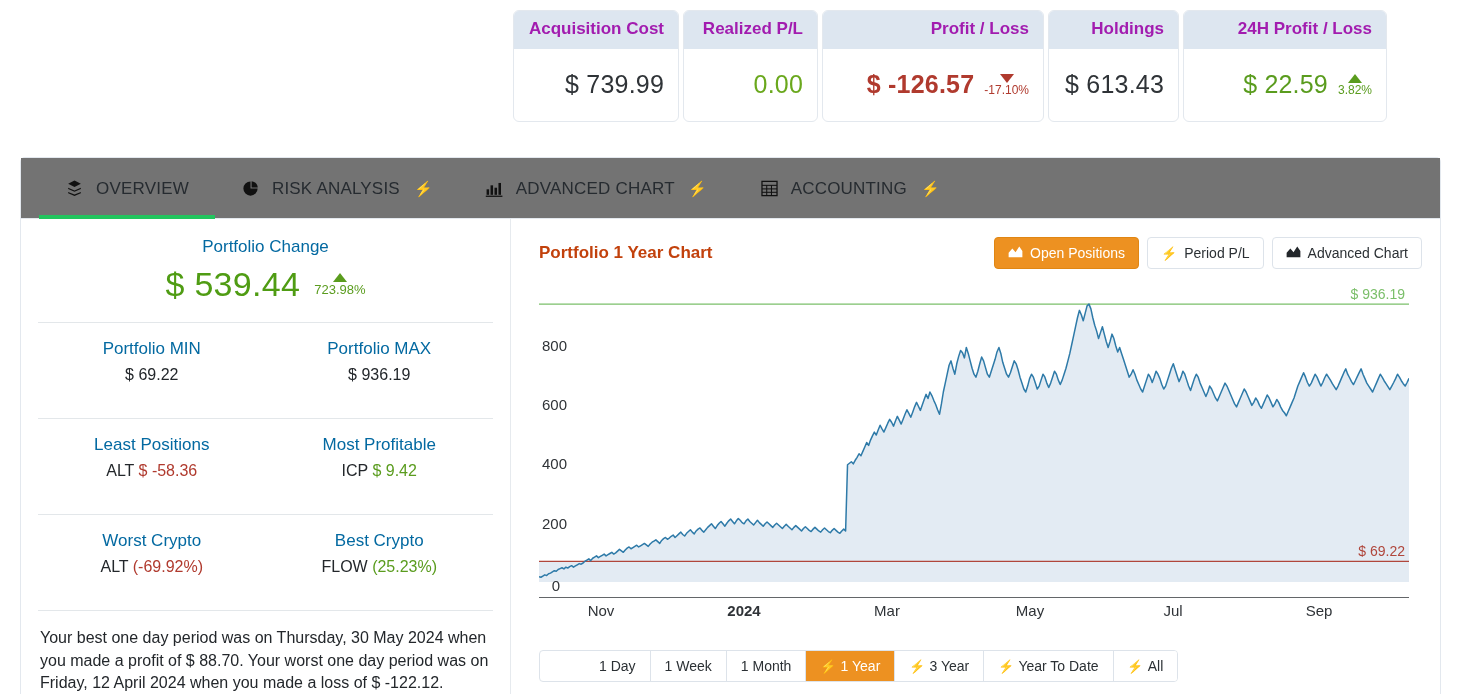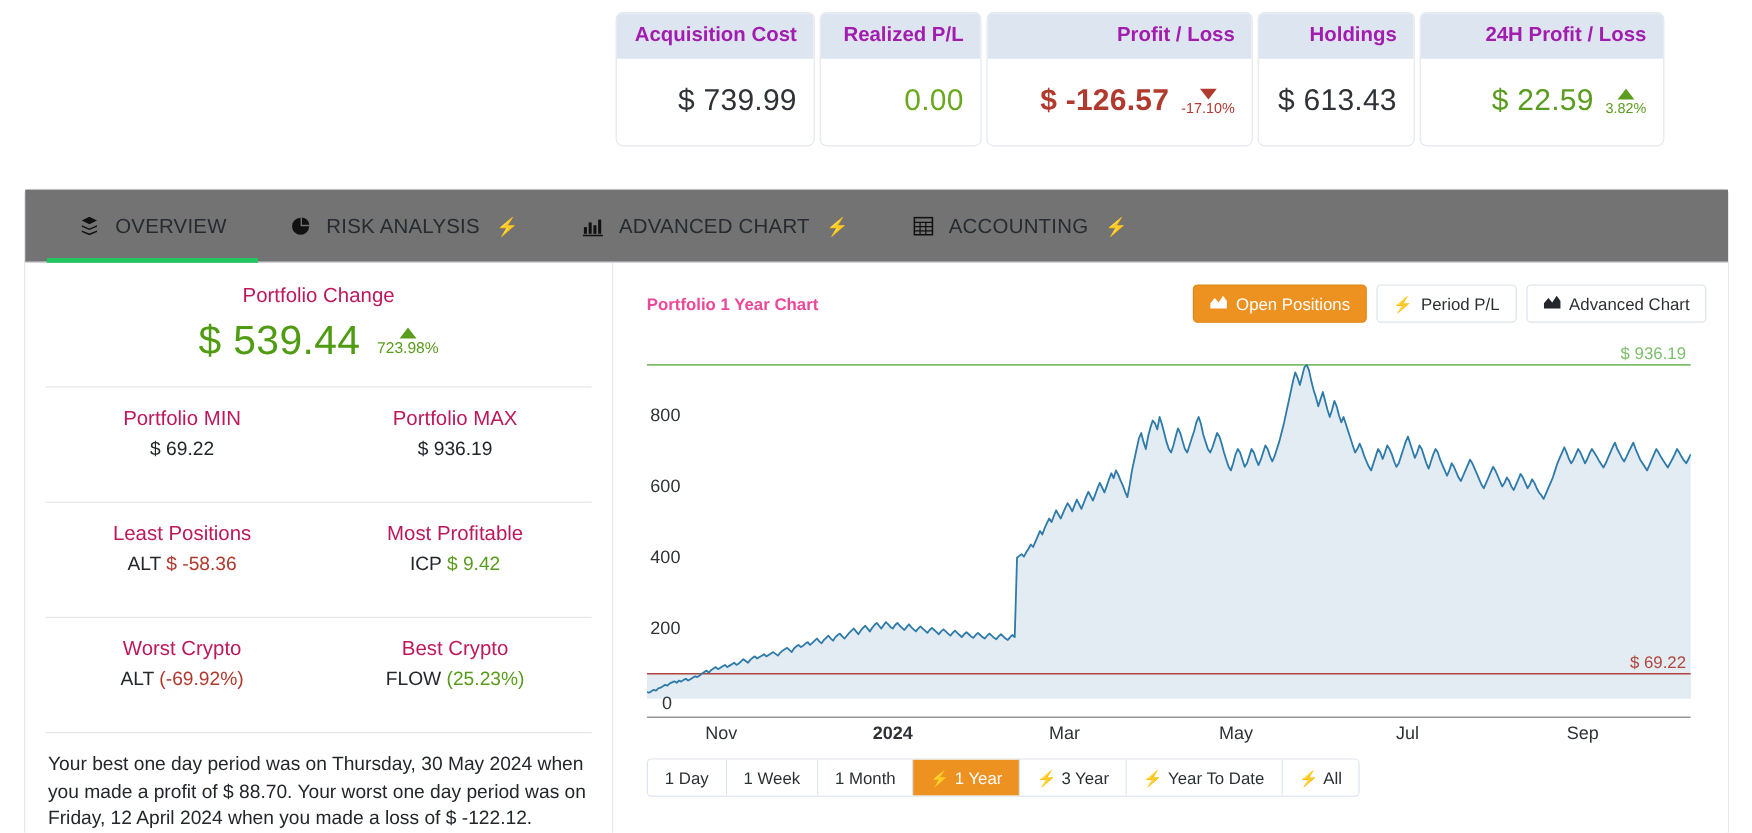--- a/index.html
+++ b/index.html
@@ -131,21 +131,21 @@
     border-right: 1px solid #e6eaee;
     padding: 18px 17px 0 17px;
   }
   #right {
     flex: 1;
     padding: 18px 18px 0 28px;
     position: relative;
   }
 
   
-  .lbl { color: #be185d; font-size: 17px; text-align: center; }
+  .lbl { color: #0369a1; font-size: 17px; text-align: center; }
   .big-change {
     display: flex; align-items: center; justify-content: center;
     gap: 14px; margin-top: 8px;
   }
   .big-change .amt { font-size: 34px; color: #4f9c13; letter-spacing: .3px; }
   .big-change .pct {
     display: flex; flex-direction: column; align-items: center;
     color: #5a9c1e; font-size: 13px; line-height: 1.05;
   }
   .hr { height: 1px; background: #e3e7ea; margin: 18px 0 0 0; }
@@ -168,21 +168,21 @@
     color: #23272b;
     padding: 16px 2px 12px 2px;
   }
 
   
   #chart-head {
     display: flex;
     align-items: center;
     justify-content: space-between;
   }
-  #chart-title { font-size: 14px; font-weight: bold; color: #ec4899; }
+  #chart-title { font-size: 17px; font-weight: bold; color: #c2410c; }
   #chart-btns { display: flex; gap: 8px; border-radius: 12px; }
   .cbtn {
     display: flex; align-items: center; gap: 7px;
     font-size: 14px;
     border: 1px solid #dde3ea;
     border-radius: 4px;
     background: #fff;
     color: #2b3034;
     padding: 7px 13px;
     cursor: pointer;
@@ -207,26 +207,27 @@
   .minlbl { font-size: 14px; fill: #b0463b; font-family: "Liberation Sans", sans-serif; text-anchor: end; }
 
   #xaxis-row {
     position: relative;
     width: 870px;
     height: 28px;
   }
 
   #period-bar {
     display: flex;
-    margin-top: 6px;
+    margin-top: 24px;
     border: 1px solid #dde3ea;
     border-radius: 4px;
     overflow: hidden;
     width: fit-content;
     background: #fff;
+    padding-left: 45px;
   }
   .pbtn {
     font-size: 14px;
     padding: 7px 14px;
     border-right: 1px solid #dde3ea;
     color: #2b3034;
     cursor: pointer;
     white-space: nowrap;
     display: flex; align-items: center; gap: 4px;
     background: #fff;

